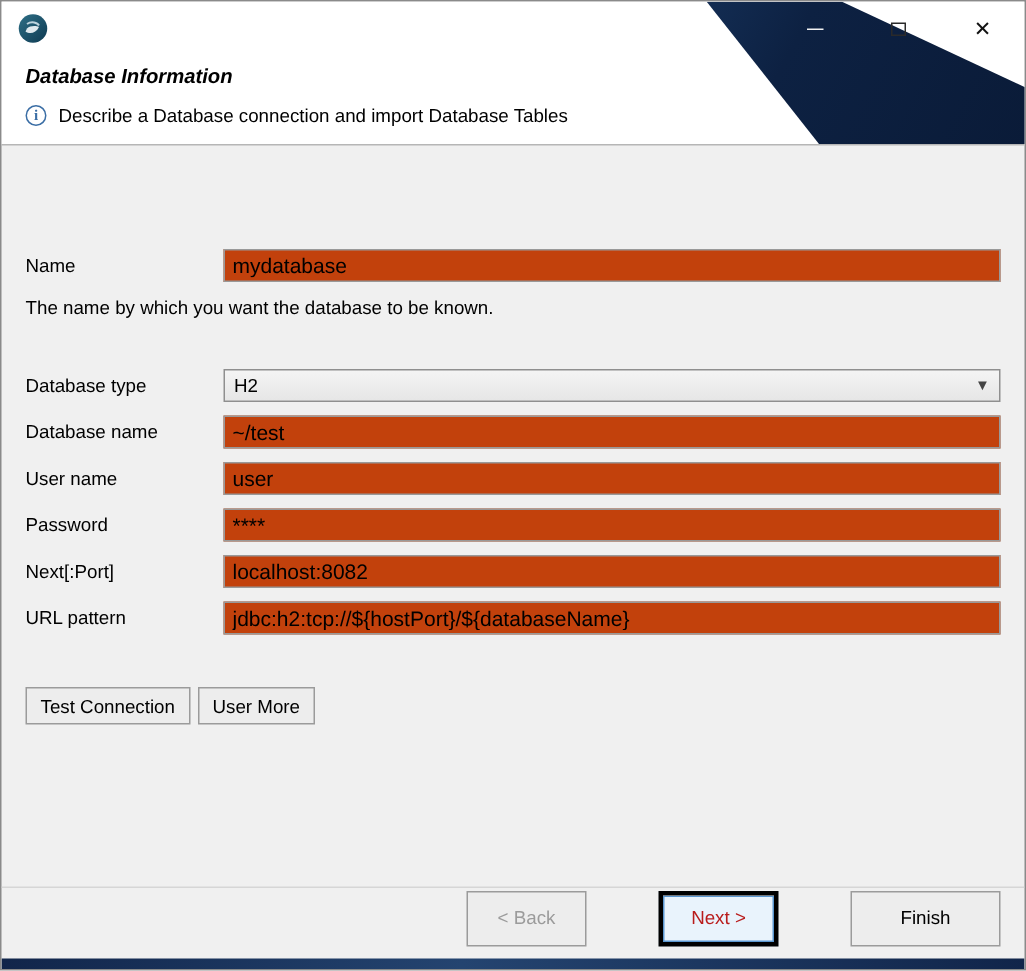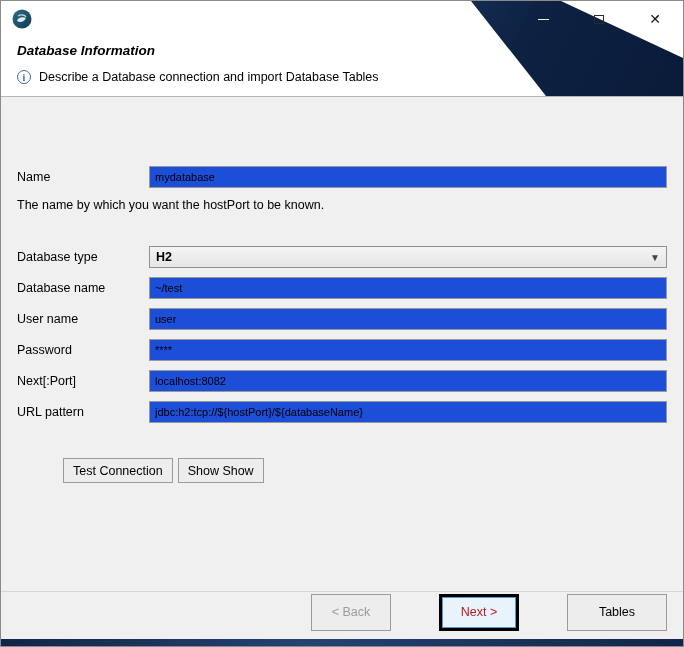--- a/index.html
+++ b/index.html
@@ -33,35 +33,35 @@
     display:flex; align-items:center; justify-content:center; flex:0 0 auto;
   }
   .banner-msg { margin-left:8px; font-size:12.5px; color:#000; }
   .header-sep { height:1px; background:#b6b6b6; }
 
   
   .body { position:relative; padding:0 16px; }
   .form-row { display:flex; align-items:center;gap:10px; }
   .form-label { width:122px; flex:0 0 122px; font-size:12.5px; color:#000; }
   .text-input {
-    flex:1; height:22px; border:1px solid #999999; background:#1d4ed8;
-    font-family:"Liberation Sans", sans-serif; font-size:11px; color:#000; padding:0 5px;
+    flex:1; height:22px; border:1px solid #999999; background:#c2410c;
+    font-family:"Liberation Sans", sans-serif; font-size:14px; color:#000; padding:0 5px;
   }
   .row-name { margin-top:69px; }
   .help-text { margin:10px 0 0 0; font-size:12.5px; color:#000; }
   .row-type { margin-top:34px; }
   .row-gap { margin-top:9px; }
   .combo {
     flex:1; height:22px; border:1px solid #8f8f8f;
     background:linear-gradient(#f4f4f4,#e6e6e6);
     display:flex; align-items:center; cursor:default; position:relative;
   }
-  .combo-value { font-size:12.5px; color:#000; padding-left:6px; flex:1;font-weight:bold; }
+  .combo-value { font-size:12.5px; color:#000; padding-left:6px; flex:1; }
   .combo-chevron { width:22px; text-align:center; font-size:10px; color:#444; }
-  .inline-buttons { margin-top:35px; display:flex; gap:5px;margin-left:46px; }
+  .inline-buttons { margin-top:35px; display:flex; gap:5px; }
   .btn {
     height:25px; padding:0 9px; background:#ededed; border:1px solid #9b9b9b;
     font-family:"Liberation Sans", sans-serif; font-size:12.5px; color:#000; cursor:pointer;
   }
 
   
   .footer-sep { position:absolute; left:0; right:0; bottom:54px; height:1px; background:#d6d6d6; }
   .footer {
     position:absolute; left:0; right:0; bottom:22px; height:24px;
     display:flex; justify-content:flex-end; align-items:center; gap:48px; padding-right:16px;
@@ -121,21 +121,21 @@
     </div>
   </div>
   <div class="header-sep"></div>
 
   <div class="body">
 
     <div class="form-row row-name">
       <span class="form-label">Name</span>
       <input class="text-input" type="text" value="mydatabase" style="">
     </div>
-    <div class="help-text">The name by which you want the hostPort to be known.</div>
+    <div class="help-text">The name by which you want the database to be known.</div>
 
     <div class="form-row row-type">
       <span class="form-label">Database type</span>
       <div class="combo">
         <span class="combo-value">H2</span>
         <span class="combo-chevron">▼</span>
       </div>
     </div>
 
     <div class="form-row row-gap">
@@ -158,25 +158,25 @@
       <input class="text-input" type="text" value="localhost:8082" style="">
     </div>
 
     <div class="form-row row-gap">
       <span class="form-label">URL pattern</span>
       <input class="text-input" type="text" value="jdbc:h2:tcp://${hostPort}/${databaseName}" style="">
     </div>
 
     <div class="inline-buttons">
       <button class="btn">Test Connection</button>
-      <button class="btn">Show Show</button>
+      <button class="btn">User More</button>
     </div>
   </div>
 
   <div class="footer-sep"></div>
   <div class="footer">
     <button class="btn disabled">&lt; Back</button>
     <button class="btn primary">Next &gt;</button>
-    <button class="btn wide">Tables</button>
+    <button class="btn wide">Finish</button>
   </div>
 
   <div class="bottom-strip"></div>
 </div>
 
 </body></html>

